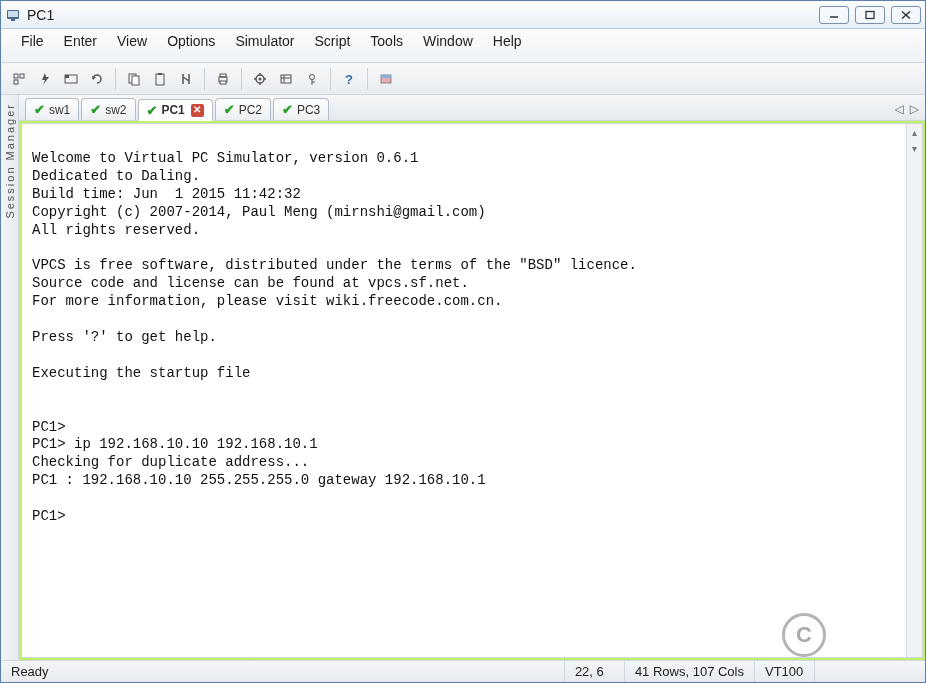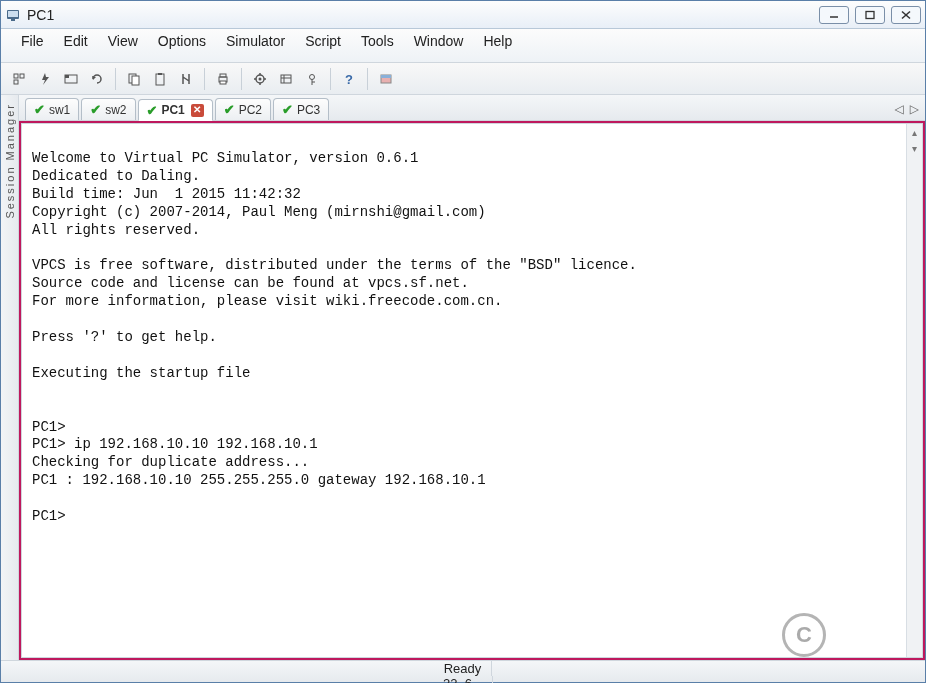--- a/index.html
+++ b/index.html
@@ -8,21 +8,21 @@
   font-size: 13px;
   background: #f0f0f0;
   width: 926px;
   height: 683px;
   overflow: hidden;
   position: relative;
 }
 .window {
   width: 926px;
   height: 683px;
-  background: #be185d;
+  background: #bef264;
   border: 1px solid #5a7fa8;
   display: flex;
   flex-direction: column;
 }
 
 .titlebar {
   height: 28px;
   background: linear-gradient(#fdfdfd,#e8eff7);
   display: flex;
   align-items: center;
@@ -113,21 +113,21 @@
   color:#111;
   white-space:pre;
   overflow:hidden;
 }
 
 .statusbar {
   height:22px;
   background:linear-gradient(#f4f6f8,#e6eaee);
   border-top:1px solid #cfd6dd;
   display:flex; align-items:center;
-  font-size:13px; color:#222;flex-direction:column;
+  font-size:13px; color:#222;
 }
 .statusbar .cell { padding:0 10px; height:100%; display:flex; align-items:center; border-right:1px solid #cfd6dd;}
 .statusbar .cell.grow { flex:1; }
 
 .watermark {
   position:absolute;
   right: 4px;
   bottom: 18px;
   width:140px; height:60px;
   opacity:0.55;
@@ -171,21 +171,21 @@
     <span class="winbtn">
       <svg width="12" height="10">
           <line x1="2" y1="1.5" x2="10" y2="8.5" stroke="#333" stroke-width="1.5"></line>
           <line x1="10" y1="1.5" x2="2" y2="8.5" stroke="#333" stroke-width="1.5"></line>
         </svg>
     </span>
   </div>
 
   <div class="menubar">
     <span class="menu-item">File</span>
-    <span class="menu-item">Edit</span>
+    <span class="menu-item">Enter</span>
     <span class="menu-item">View</span>
     <span class="menu-item">Options</span>
     <span class="menu-item">Simulator</span>
     <span class="menu-item">Script</span>
     <span class="menu-item">Tools</span>
     <span class="menu-item">Window</span>
     <span class="menu-item">Help</span>
   </div>
 
   <div class="toolbar">

